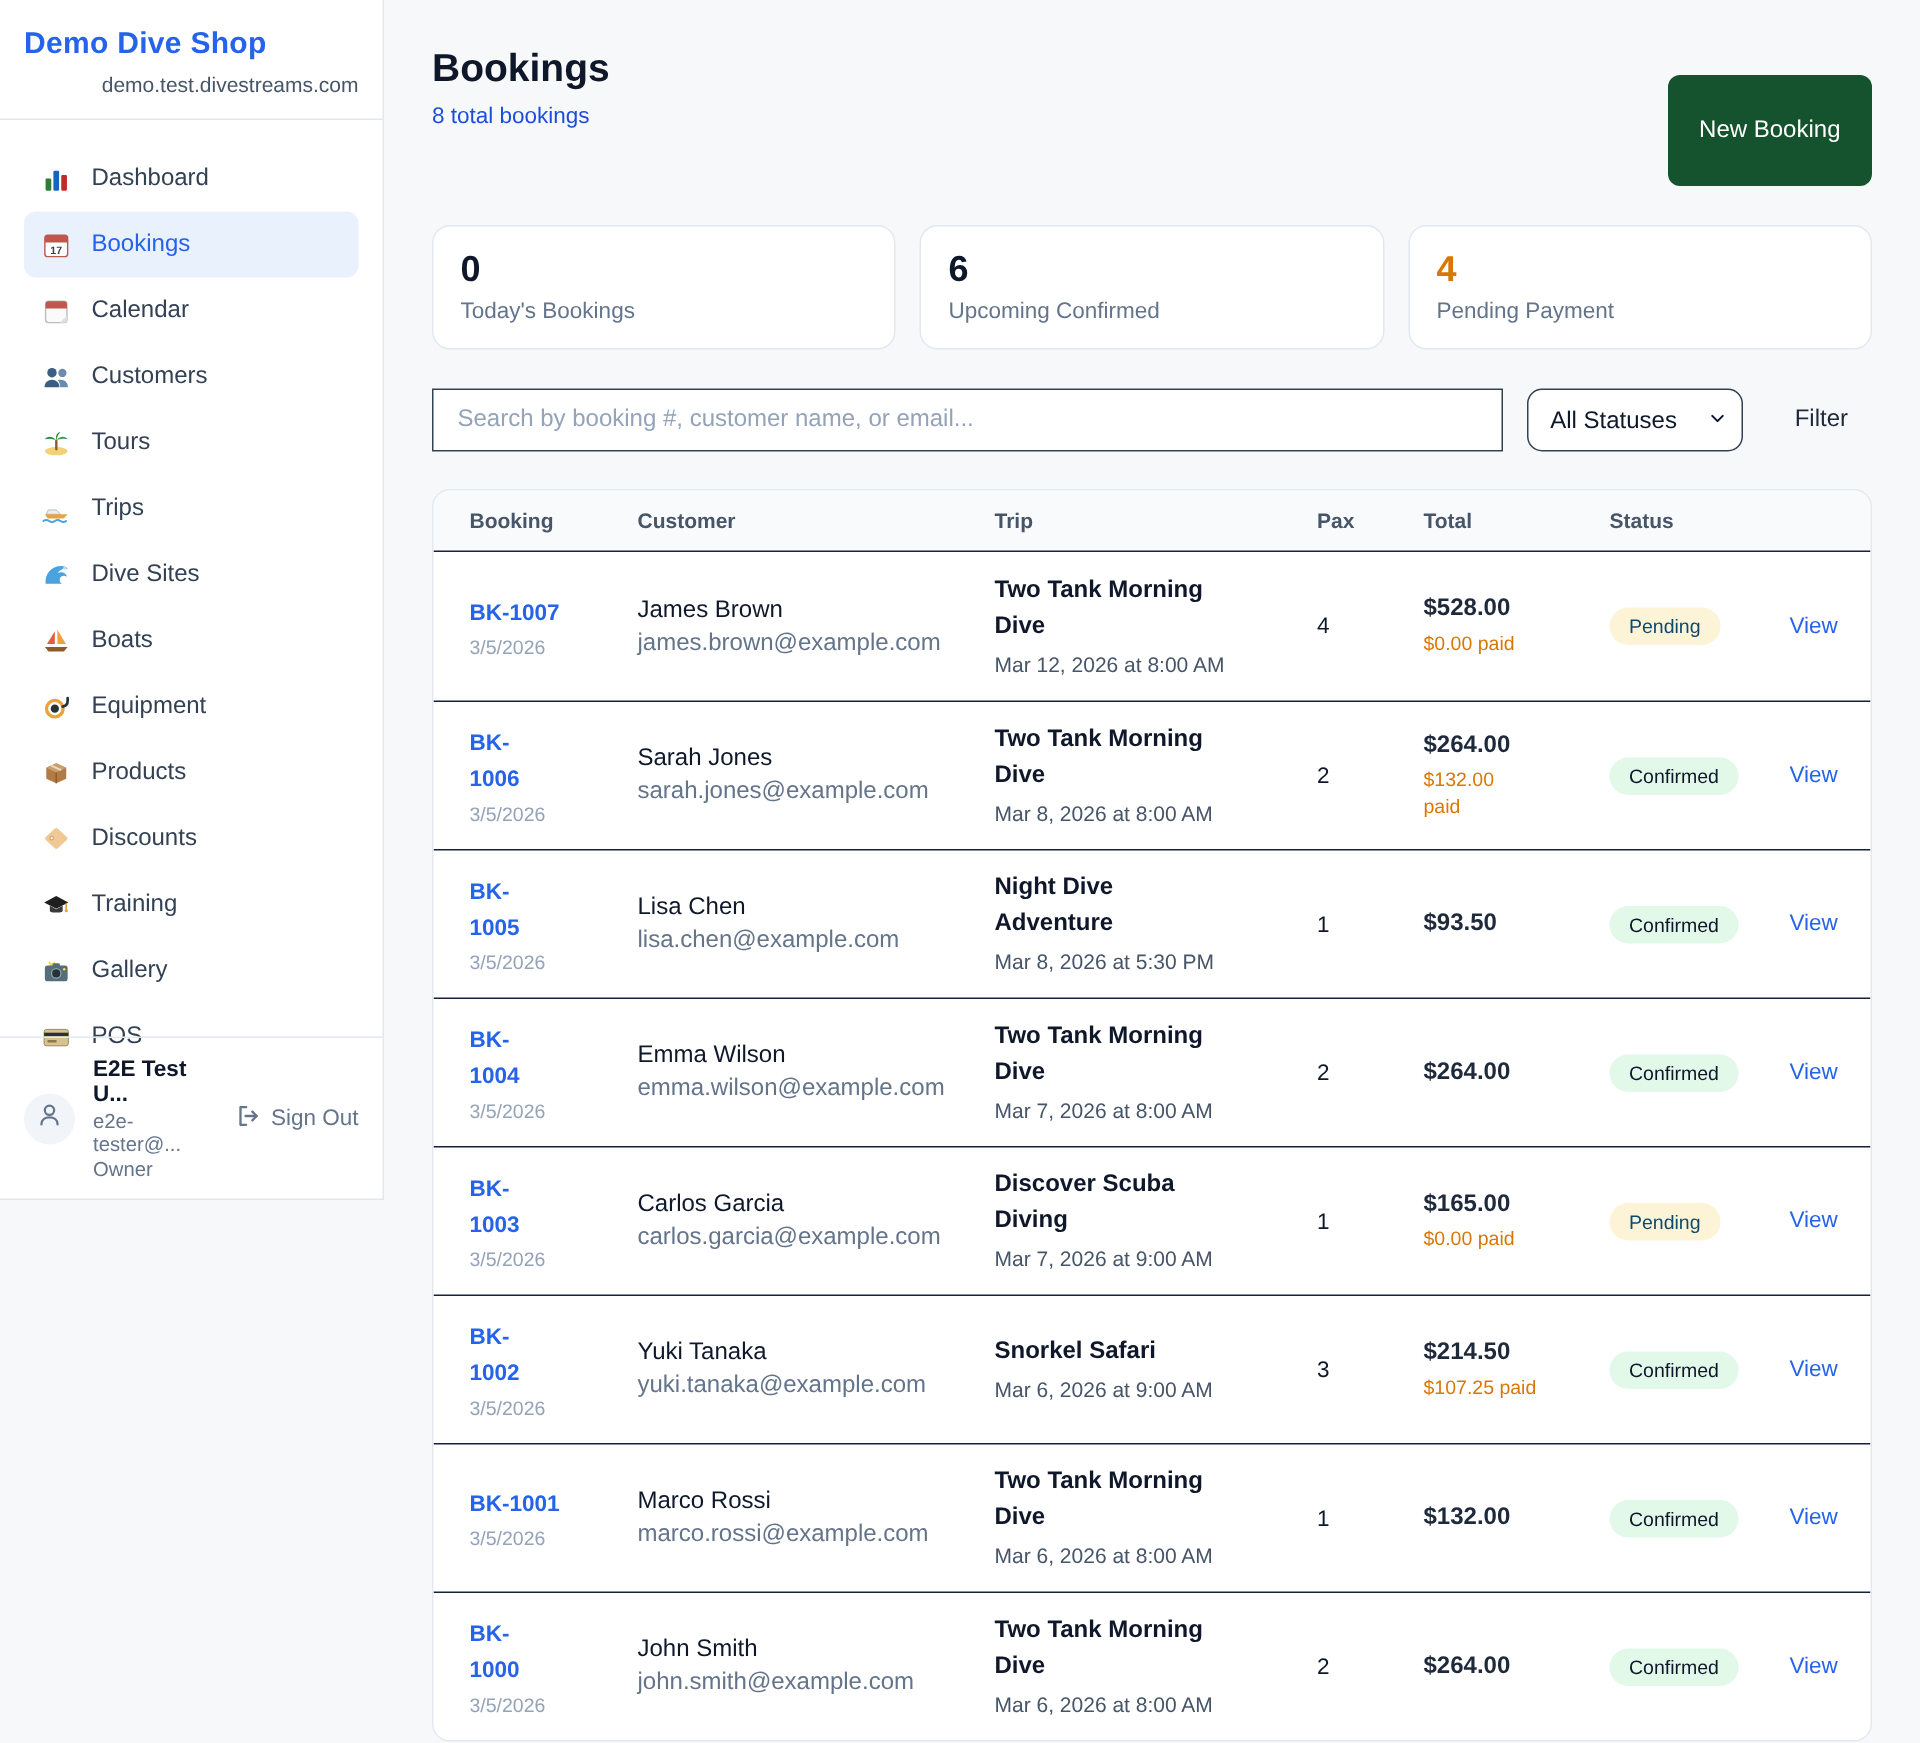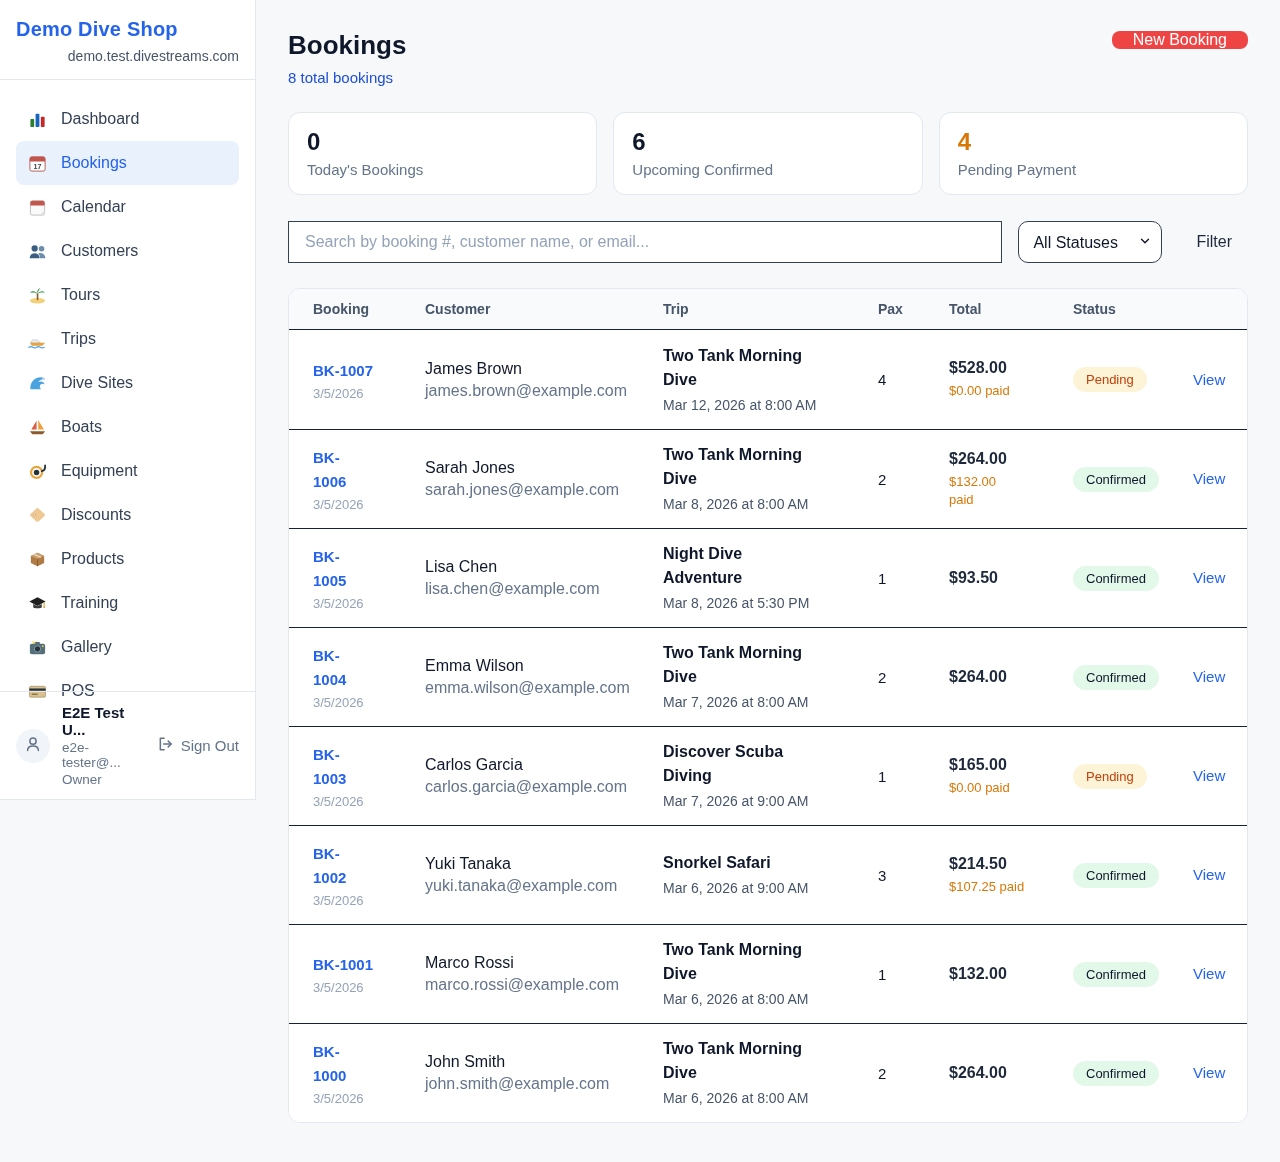--- a/index.html
+++ b/index.html
@@ -53,23 +53,23 @@
     font-family: inherit; cursor: pointer; flex: none;
   }
 
   
   .main { position: absolute; left: 256px; top: 0; width: 1024px; padding: 30px 32px; }
 
   .page-header { display: flex; align-items: flex-start; justify-content: space-between; }
   .page-title { font-size: 26px; font-weight: 700; color: #0f172a; }
   .page-subtitle { font-size: 15px; color: #1d4ed8; margin-top: 8px; }
   .btn-primary {
-    background: #ef4444; color: #fff; border: none; border-radius: 8px;
-    font-size: 16px; font-weight: 500; padding: 0 21px;
-    font-family: inherit; cursor: pointer; margin-top: 1px;
+    background: #14532d; color: #fff; border: none; border-radius: 8px;
+    font-size: 16px; font-weight: 500; padding: 28px 21px;
+    font-family: inherit; cursor: pointer; margin-top: 20px;
   }
 
   .stats { display: grid; grid-template-columns: repeat(3, 1fr); gap: 16px; margin-top: 26px; }
   .stat-card {
     background: #fff; border: 1px solid #e2e8f0; border-radius: 12px;
     padding: 15px 18px; height: 83px;
   }
   .stat-value { font-size: 24px; font-weight: 700; color: #0f172a; }
   .stat-value.highlight { color: #d97706; }
   .stat-label { font-size: 15px; color: #64748b; margin-top: 5px; }
@@ -119,21 +119,21 @@
   .trip-name { font-size: 16px; font-weight: 600; color: #0f172a; max-width: 152px; line-height: 24px; }
   .trip-date { font-size: 14px; color: #475569; margin-top: 3px; line-height: 21px; }
   .c-pax { font-size: 15px; color: #0f172a; }
   .total { font-size: 16px; font-weight: 700; color: #1e293b; }
   .paid { font-size: 13px; color: #d97706; margin-top: 5px; line-height: 18px; }
   .trow.paid-wrap .paid { max-width: 56px; }
   .badge {
     display: inline-block; padding: 5px 13px; border-radius: 999px;
     font-size: 13px; font-weight: 500;
   }
-  .badge.pending { background: #fdf3d7; color: #c2410c; }
+  .badge.pending { background: #fdf3d7; color: #0c4a6e; }
   .badge.confirmed { background: #e2f8e9; color: #0f172a; }
   .view-link { color: #2563eb; font-size: 15px; font-weight: 500; cursor: pointer; text-decoration: none; }
 </style>
 </head>
 <body>
 
 <div class="app">
 
   <aside class="sidebar">
     <div class="sidebar-header">
@@ -229,36 +229,36 @@
               <circle cx="9" cy="11" r="5.8" fill="none" stroke="#e8a33d" stroke-width="2.3"></circle>
               <circle cx="9" cy="11" r="2.9" fill="#263238"></circle>
               <path d="M14.5 9.5q3.5-.5 3.5-4V3.5" fill="none" stroke="#263238" stroke-width="1.9" stroke-linecap="round"></path>
             </svg>
           </span>
     <span class="nav-label">Equipment</span>
   </div>
         <div class="nav-item">
     <span class="nav-icon">
             <svg viewBox="0 0 20 20">
-              <path d="M2.6 8.4 9 2.5c.6-.5 1.4-.5 2 0l6.4 5.9c.6.6.6 1.5 0 2.1L11 16.4c-.6.6-1.4.6-2 0L2.6 10.5c-.6-.6-.6-1.5 0-2.1z" fill="#f0c894"></path>
-              <circle cx="6.8" cy="9.3" r="1.2" fill="#fff" stroke="#caa06a" stroke-width=".8"></circle>
-            </svg>
-          </span>
-    <span class="nav-label">Discounts</span>
-  </div>
-        <div class="nav-item">
-    <span class="nav-icon">
-            <svg viewBox="0 0 20 20">
               <path d="M3 6.2 10 3l7 3.2v7.6L10 17l-7-3.2z" fill="#b07b45"></path>
               <path d="M3 6.2 10 9.4l7-3.2L10 3z" fill="#caa06a"></path>
               <path d="M10 9.4V17" stroke="#8d5a2b" stroke-width="1"></path>
               <path d="M6.5 4.6l7 3.2" stroke="#e8d9c3" stroke-width="1.4"></path>
             </svg>
           </span>
     <span class="nav-label">Products</span>
+  </div>
+        <div class="nav-item">
+    <span class="nav-icon">
+            <svg viewBox="0 0 20 20">
+              <path d="M2.6 8.4 9 2.5c.6-.5 1.4-.5 2 0l6.4 5.9c.6.6.6 1.5 0 2.1L11 16.4c-.6.6-1.4.6-2 0L2.6 10.5c-.6-.6-.6-1.5 0-2.1z" fill="#f0c894"></path>
+              <circle cx="6.8" cy="9.3" r="1.2" fill="#fff" stroke="#caa06a" stroke-width=".8"></circle>
+            </svg>
+          </span>
+    <span class="nav-label">Discounts</span>
   </div>
         <div class="nav-item">
     <span class="nav-icon">
             <svg viewBox="0 0 20 20">
               <path d="M10 3.5 18.5 8 10 12.5 1.5 8z" fill="#1f1f1f"></path>
               <path d="M5.5 10.4V14c0 1.5 9 1.5 9 0v-3.6L10 12.8z" fill="#3a3a3a"></path>
               <path d="M17 8.8v4.2" stroke="#e2a33d" stroke-width="1.2"></path>
               <circle cx="17" cy="13.8" r="1.1" fill="#e2a33d"></circle>
             </svg>
           </span>

